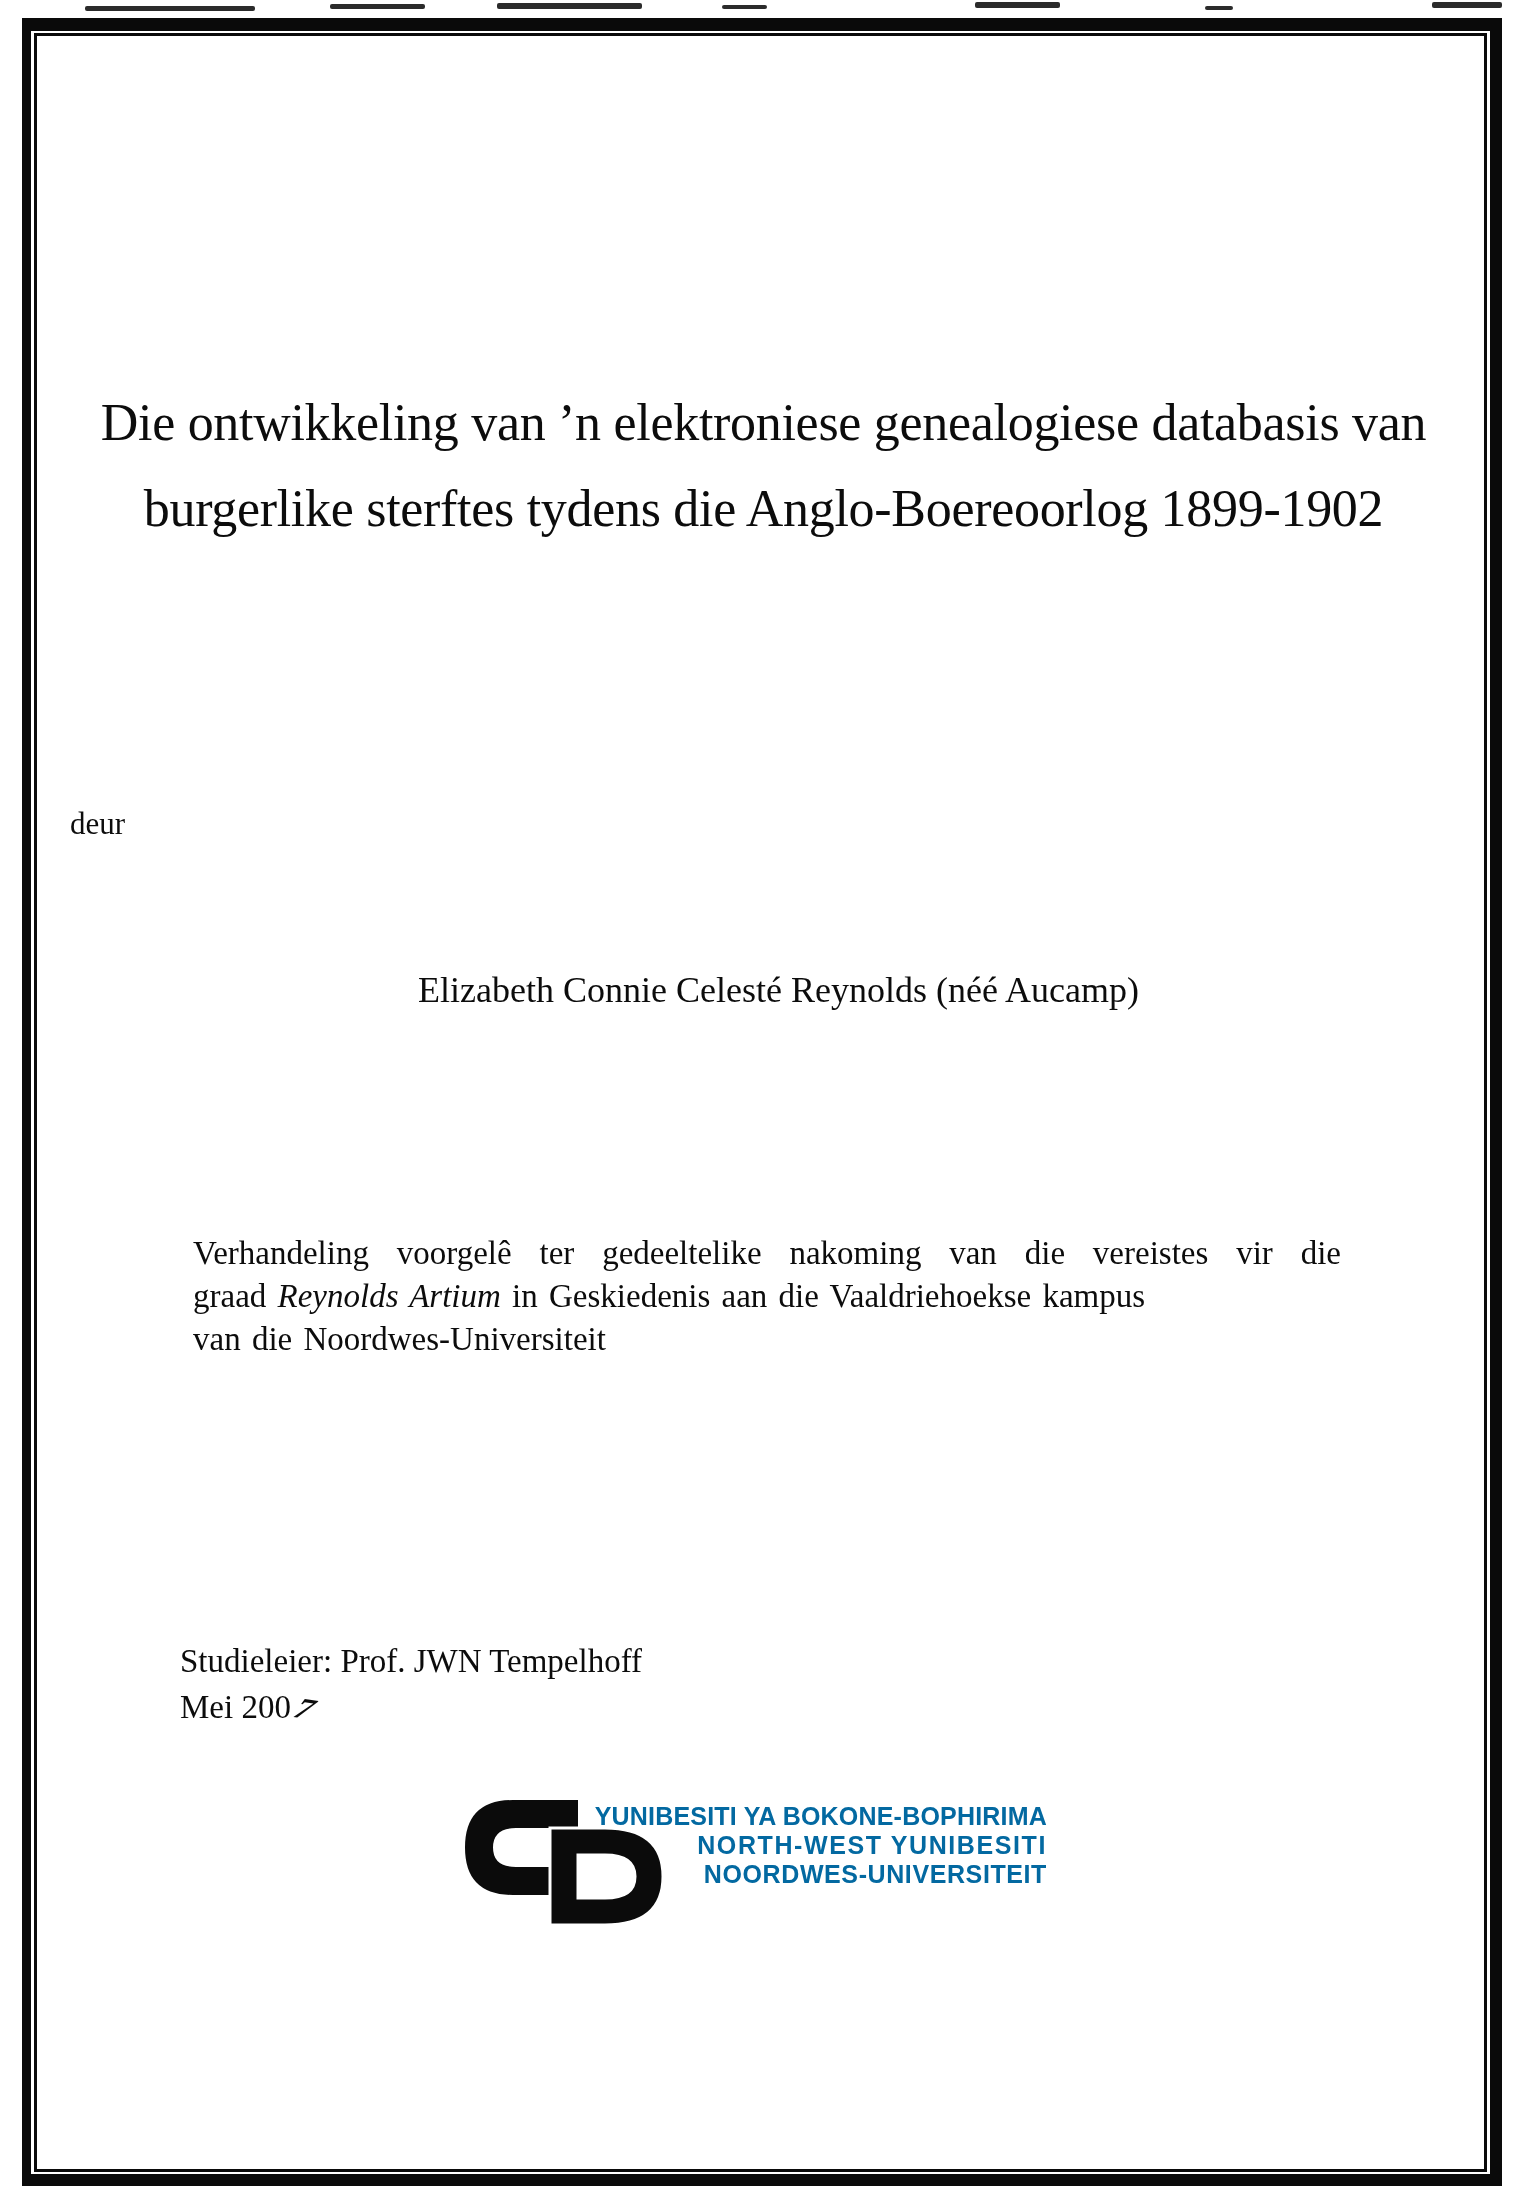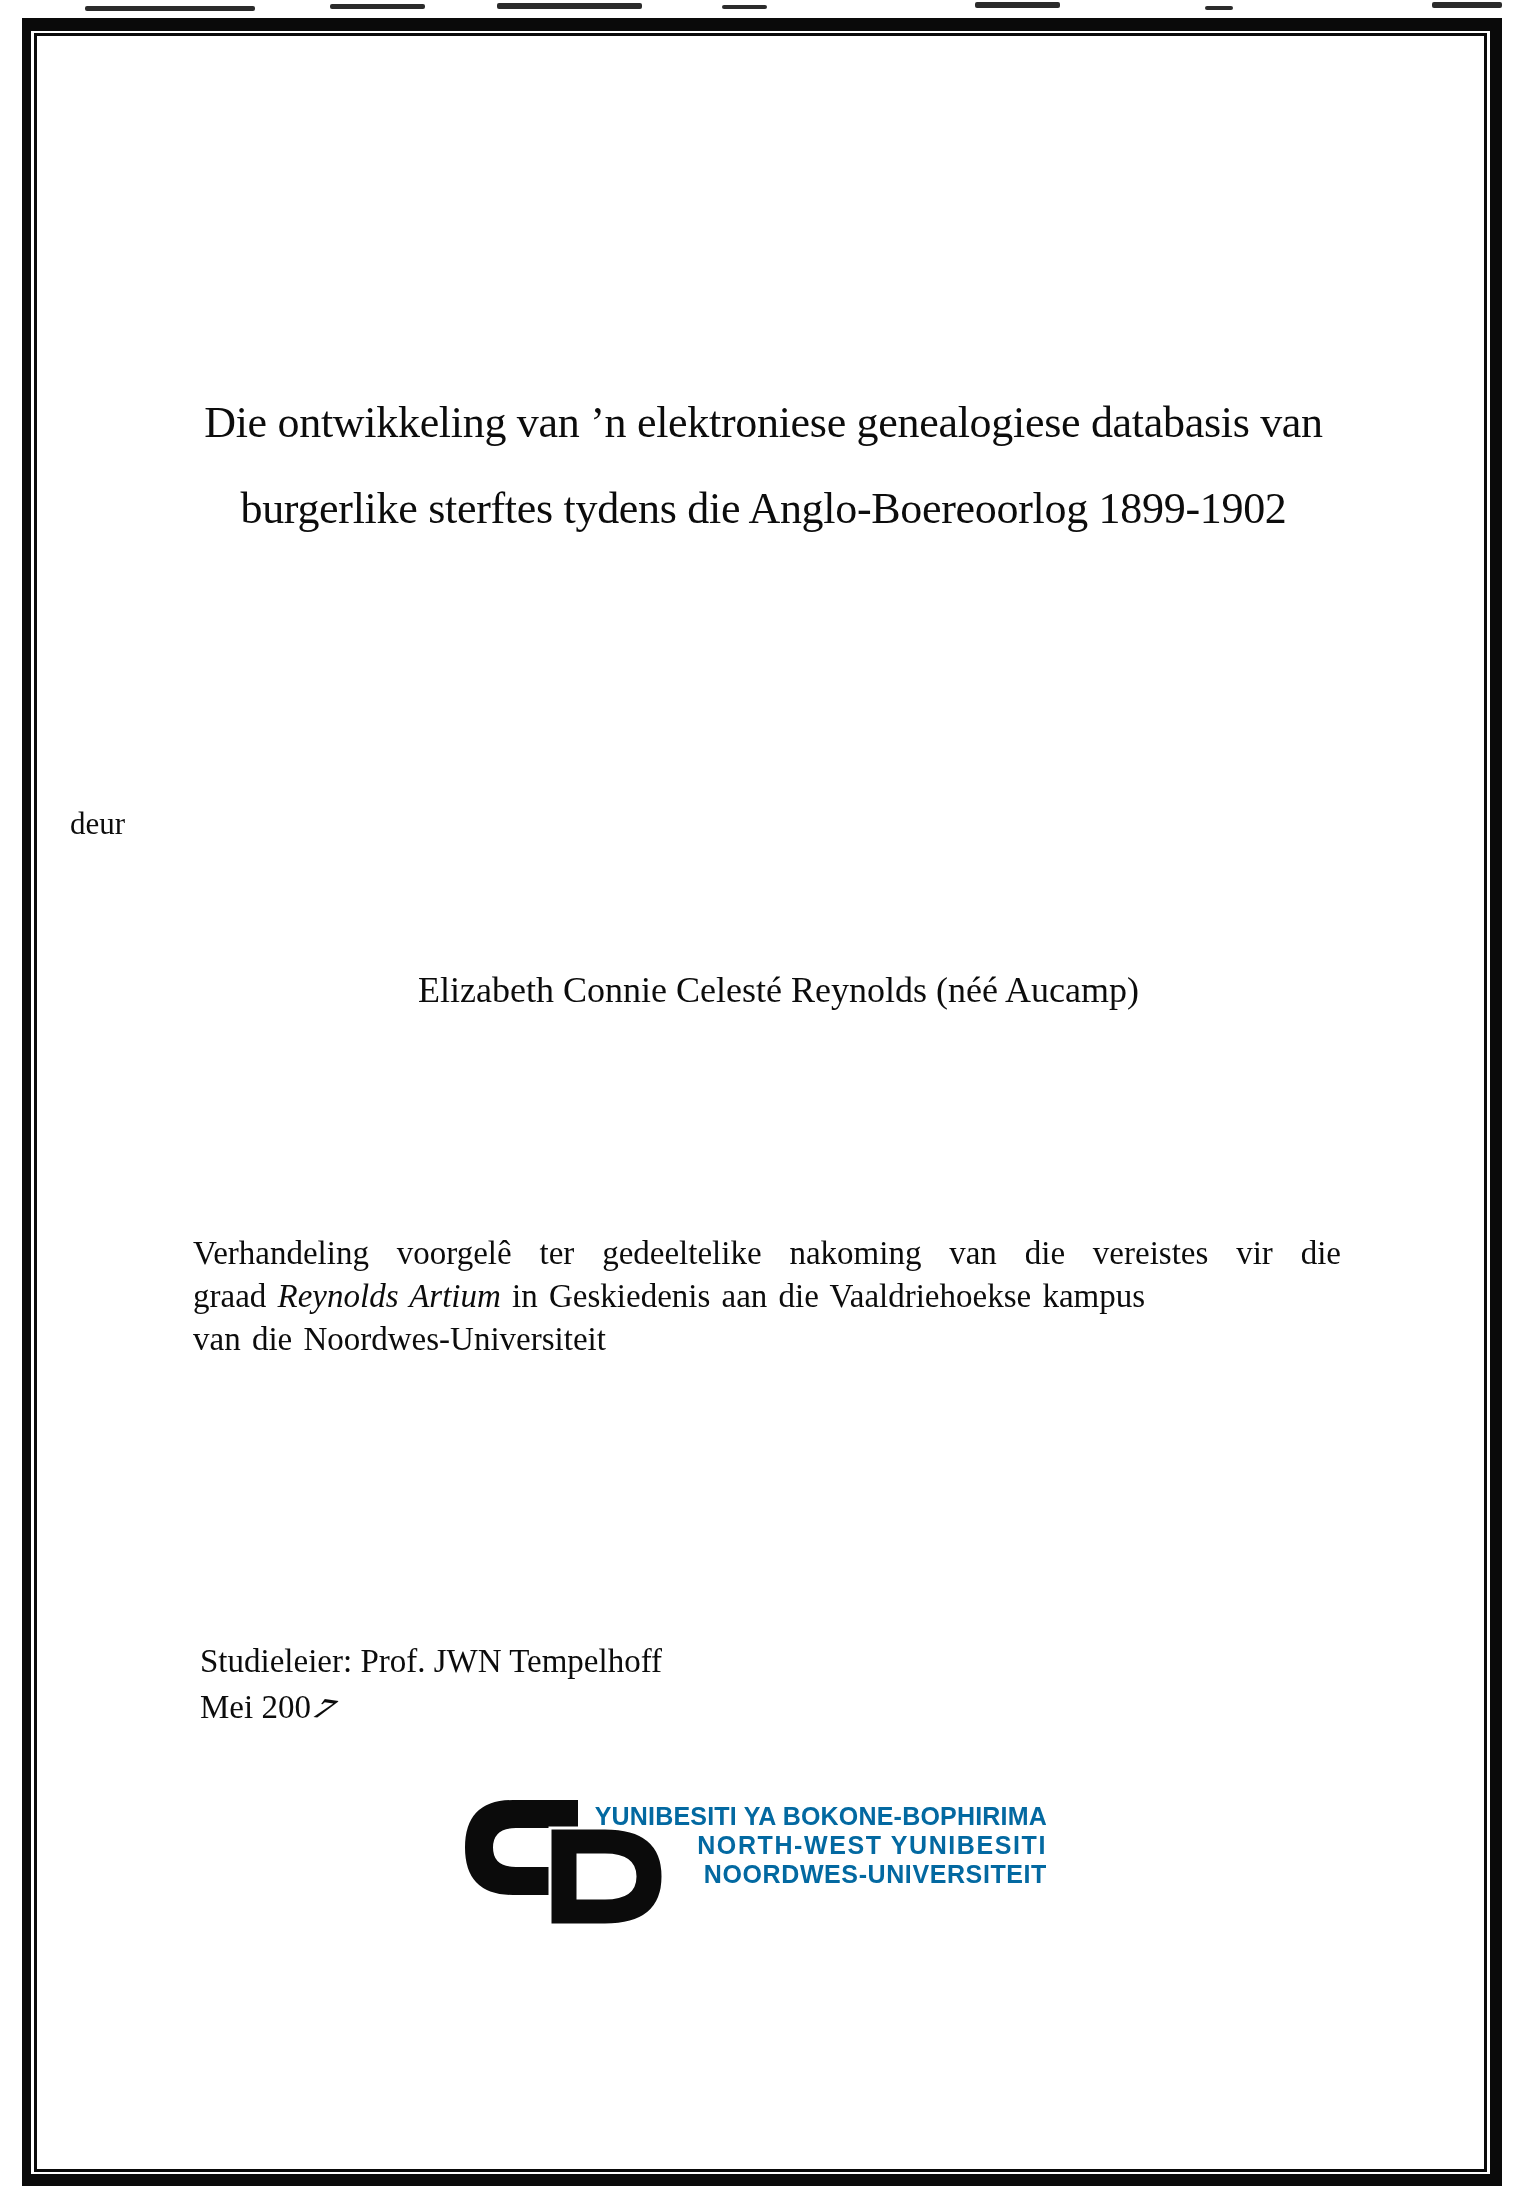--- a/index.html
+++ b/index.html
@@ -34,21 +34,21 @@
     position: absolute;
     background: #141414;
     border-radius: 2px;
     opacity: 0.9;
   }
   
   .title-block {
     position: absolute;
     left: 70px; right: 70px; top: 380px;
     text-align: center;
-    font-size: 44px;
+    font-size: 52px;
     line-height: 86px;
     letter-spacing: -0.3px;
     white-space: nowrap;
   }
   .byline {
     position: absolute;
     left: 70px; right: 55px; top: 804px;
     font-size: 31px;
     line-height: 40px;
   }
@@ -67,21 +67,21 @@
     line-height: 43px;
     word-spacing: 3px;
     margin-top: 14px;
   }
   .submission .justified {
     text-align: justify;
     text-align-last: justify;
   }
   .supervisor-block {
     position: absolute;
-    left: 200px; top: 1638px;
+    left: 180px; top: 1638px;
     font-size: 33px;
     line-height: 46px;
   }
   .seven {
     display: inline-block;
     transform: rotate(8deg) skewX(-28deg) scaleY(0.9);
     transform-origin: 50% 70%;
     font-weight: bold;
   }
   

